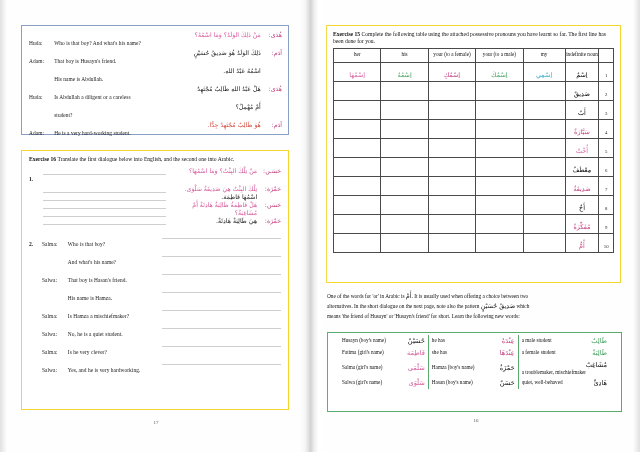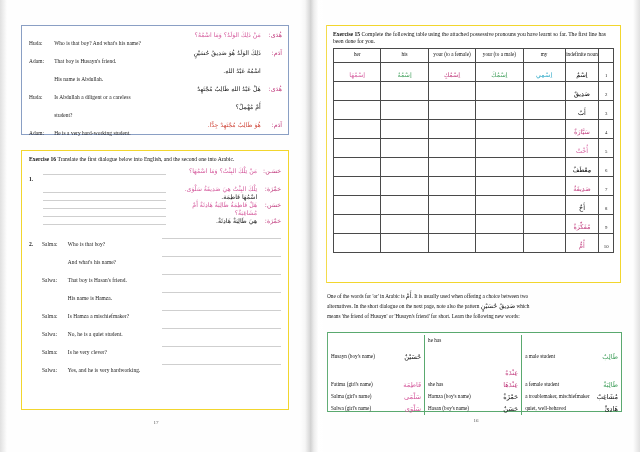--- a/index.html
+++ b/index.html
@@ -435,30 +435,30 @@
         <span class="inl-ar">أَمْ</span><span>. It is usually used when offering a choice between two</span>
       </div>
       <div class="para">
         <span>alternatives. In the short dialogue on the next page, note also the pattern</span>
         <span class="inl-ar">صَدِيقُ حُسَيْنٍ</span>
         <span>which</span>
       </div>
       <div class="para">means 'the friend of Husayn' or 'Husayn's friend' for short. Learn the following new words:</div>
     </div>
 
-    <div class="box box-green" style="position:absolute;left:15px;top:332px;width:295px;height:80px;padding:2px 0;">
+    <div class="box box-green" style="position:absolute;left:15px;top:332px;width:295px;height:80px;padding:2px 11px;">
       <table class="vocab">
         <tbody>
           <tr>
             <td class="sep" style="width:33%;">
               <span class="v-ar">حُسَيْنٌ</span>
               <span class="v-en">Husayn (boy's name)</span>
             </td>
             <td class="sep" style="width:33%;">
-              <span class="v-ar" style="color:#c0397c;margin-top:32px;">عِنْدَهُ</span>
+              <span class="v-ar" style="color:#c0397c;">عِنْدَهُ</span>
               <span class="v-en">he has</span>
             </td>
             <td style="width:34%;">
               <span class="v-ar" style="color:#3f9e5a;">طَالِبٌ</span>
               <span class="v-en">a male student</span>
             </td>
           </tr>
           <tr>
             <td class="sep">
               <span class="v-ar" style="color:#d4589b;">فَاطِمَة</span>

